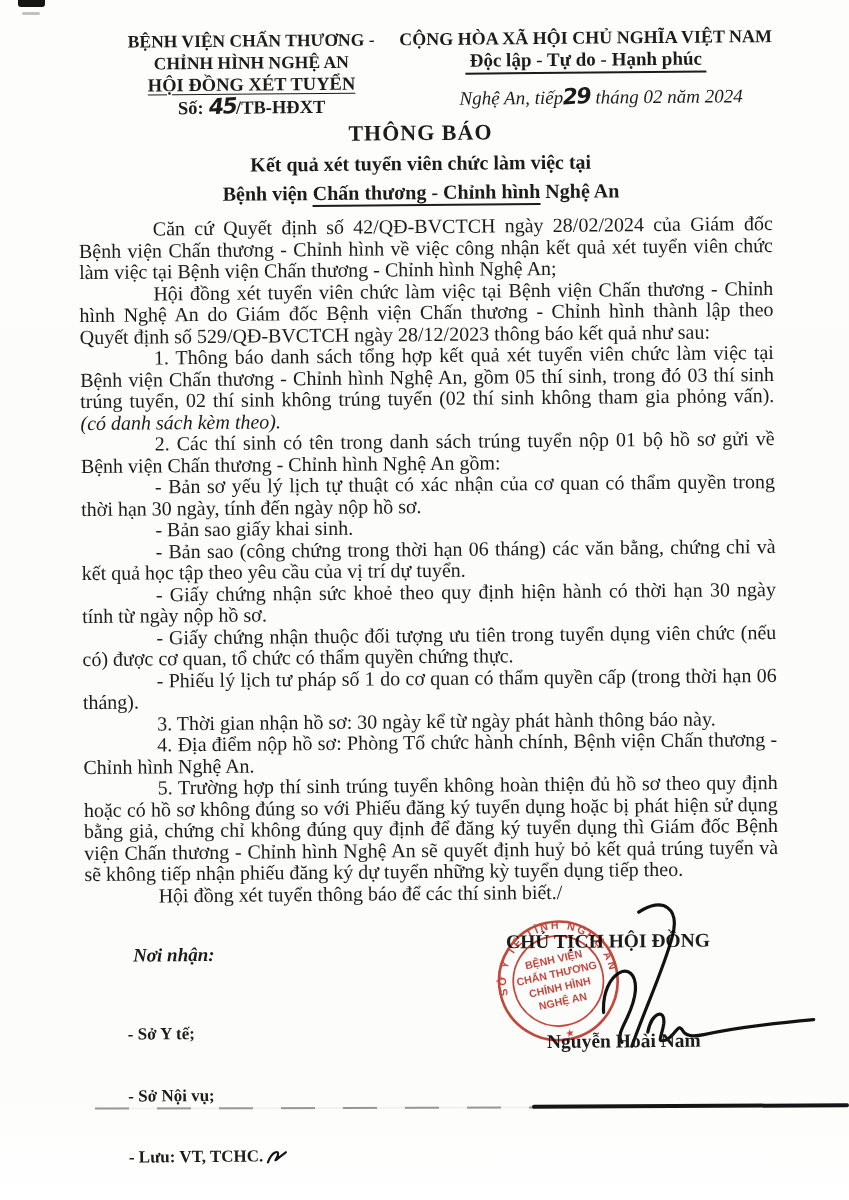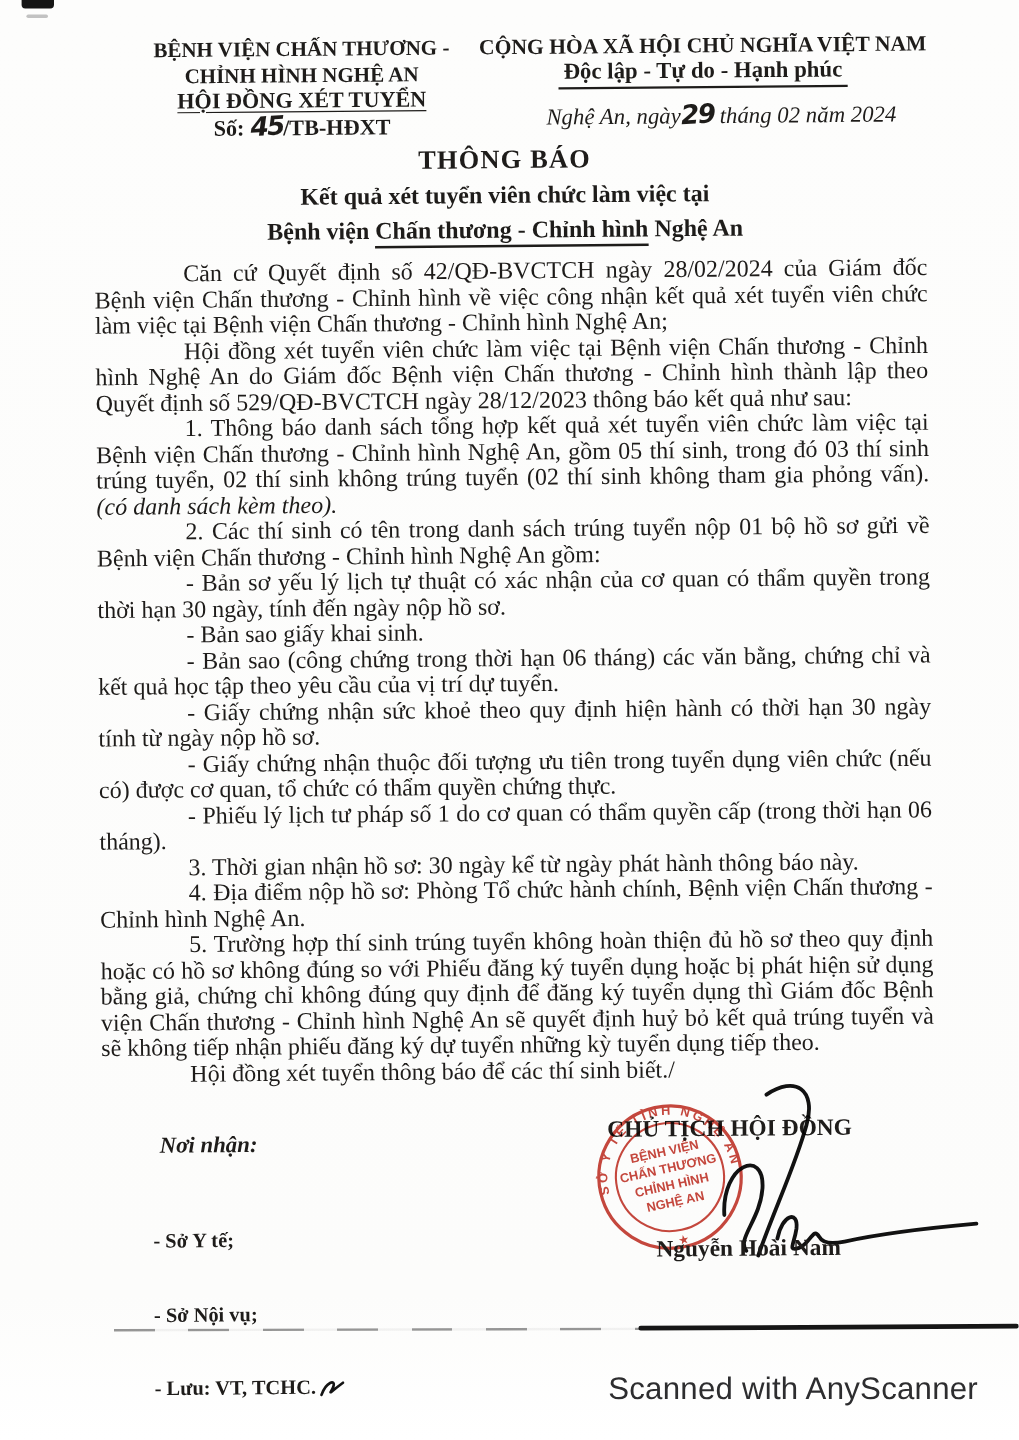--- a/index.html
+++ b/index.html
@@ -65,35 +65,34 @@
 </style>
 </head>
 <body>
 
 <div class="scan">
 
   <div class="artifact-top-1"></div>
   <div class="artifact-top-2"></div>
   <div class="page-edge-faint"></div>
   <div class="page-edge-dark"></div>
-  <div class="watermark">Scanned with AnyScanner</div>
 
   <div class="doc-rotate">
 
     <div class="hdr-left">
       <div>BỆNH VIỆN CHẤN THƯƠNG -</div>
       <div>CHỈNH HÌNH NGHỆ AN</div>
       <div class="org-line3">HỘI ĐỒNG XÉT TUYỂN</div>
       <div class="doc-number"><span>Số: </span><span class="handwritten">45</span><span>/TB-HĐXT</span></div>
     </div>
 
     <div class="hdr-right">
       <div class="nat-line1">CỘNG HÒA XÃ HỘI CHỦ NGHĨA VIỆT NAM</div>
       <div><span class="nat-line2">Độc lập - Tự do - Hạnh phúc</span></div>
-      <div class="date-line"><span>Nghệ An, ngày</span><span class="handwritten">29</span><span> tháng 02 năm 2024</span></div>
+      <div class="date-line"><span>Nghệ An, tiếp</span><span class="handwritten">29</span><span> tháng 02 năm 2024</span></div>
     </div>
 
     <div class="title-block">
       <div class="title-main">THÔNG BÁO</div>
       <div class="title-sub">Kết quả xét tuyển viên chức làm việc tại</div>
       <div class="title-sub"><span>Bệnh viện </span><span class="u-part">Chấn thương - Chỉnh hình</span><span> Nghệ An</span></div>
     </div>
 
     <div class="body-text">
       <p>Căn cứ Quyết định số 42/QĐ-BVCTCH ngày 28/02/2024 của Giám đốc Bệnh viện Chấn thương - Chỉnh hình về việc công nhận kết quả xét tuyển viên chức làm việc tại Bệnh viện Chấn thương - Chỉnh hình Nghệ An;</p>

